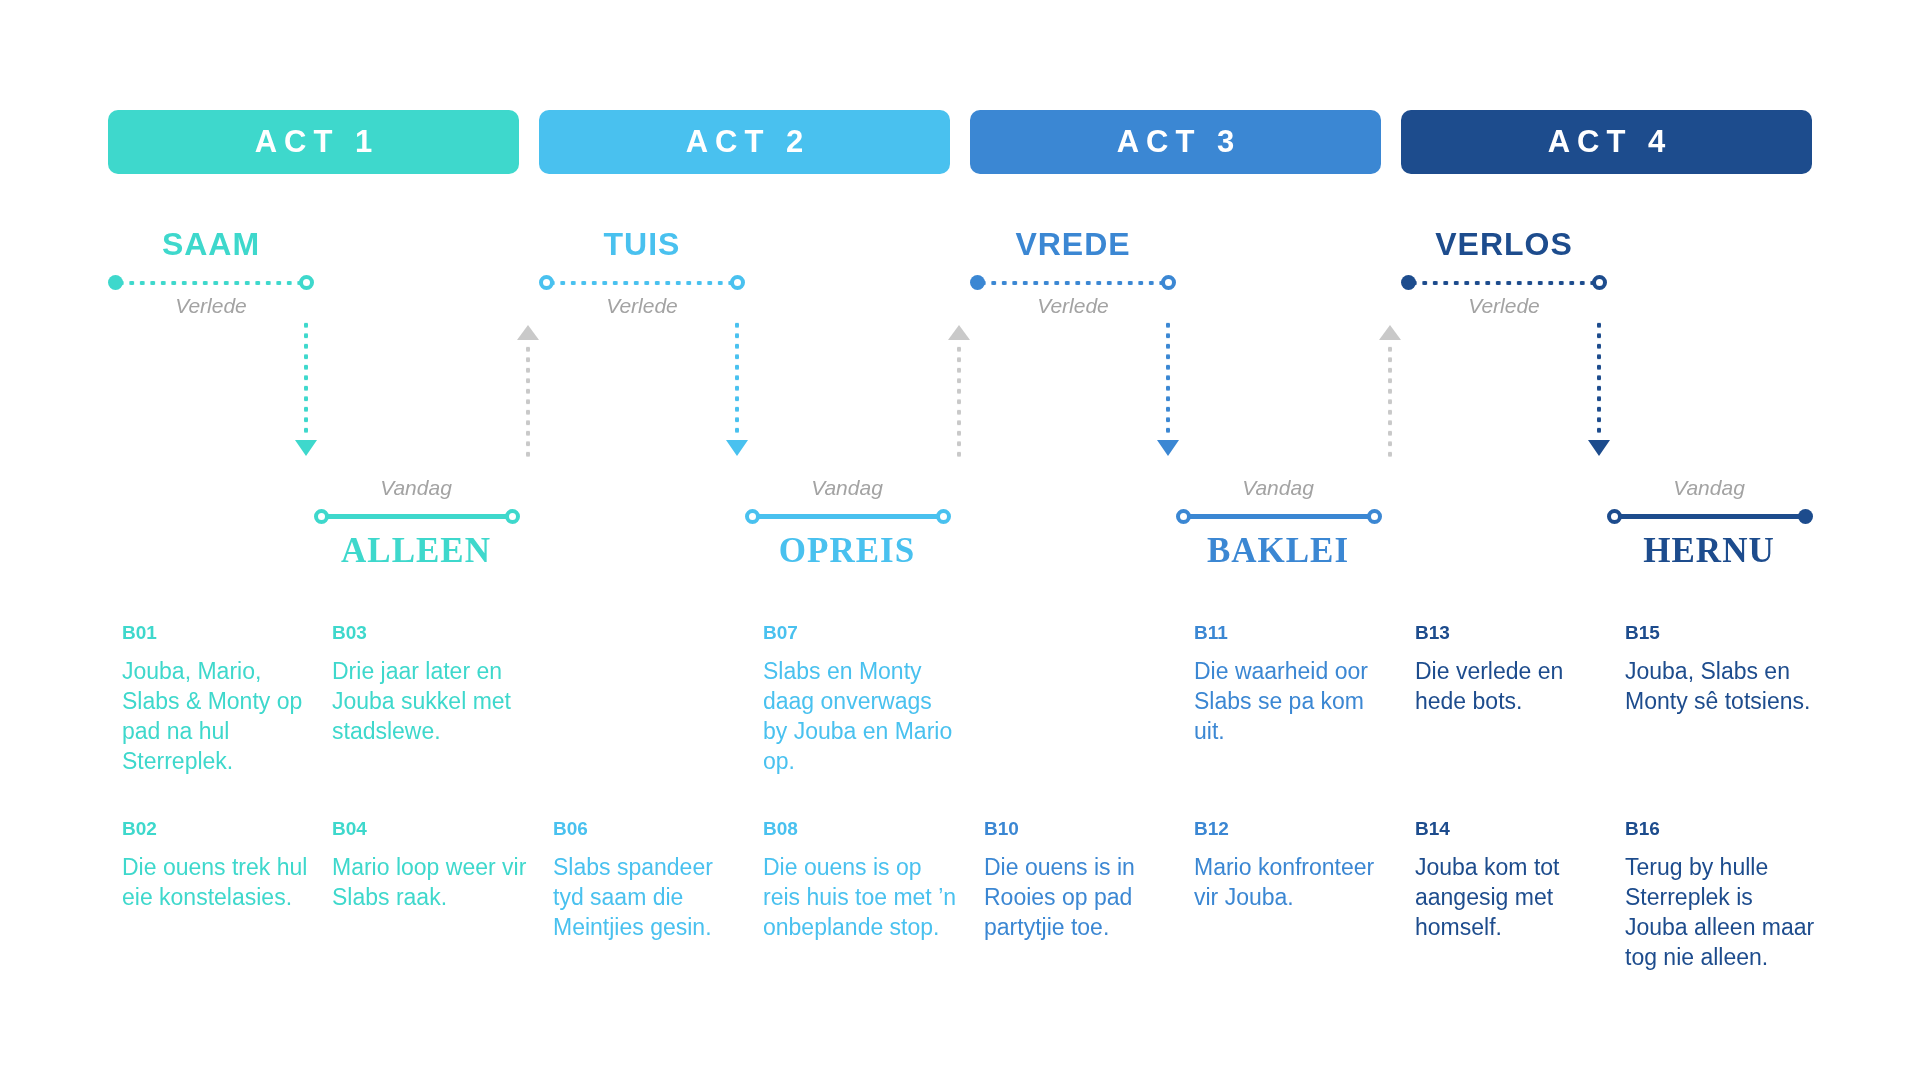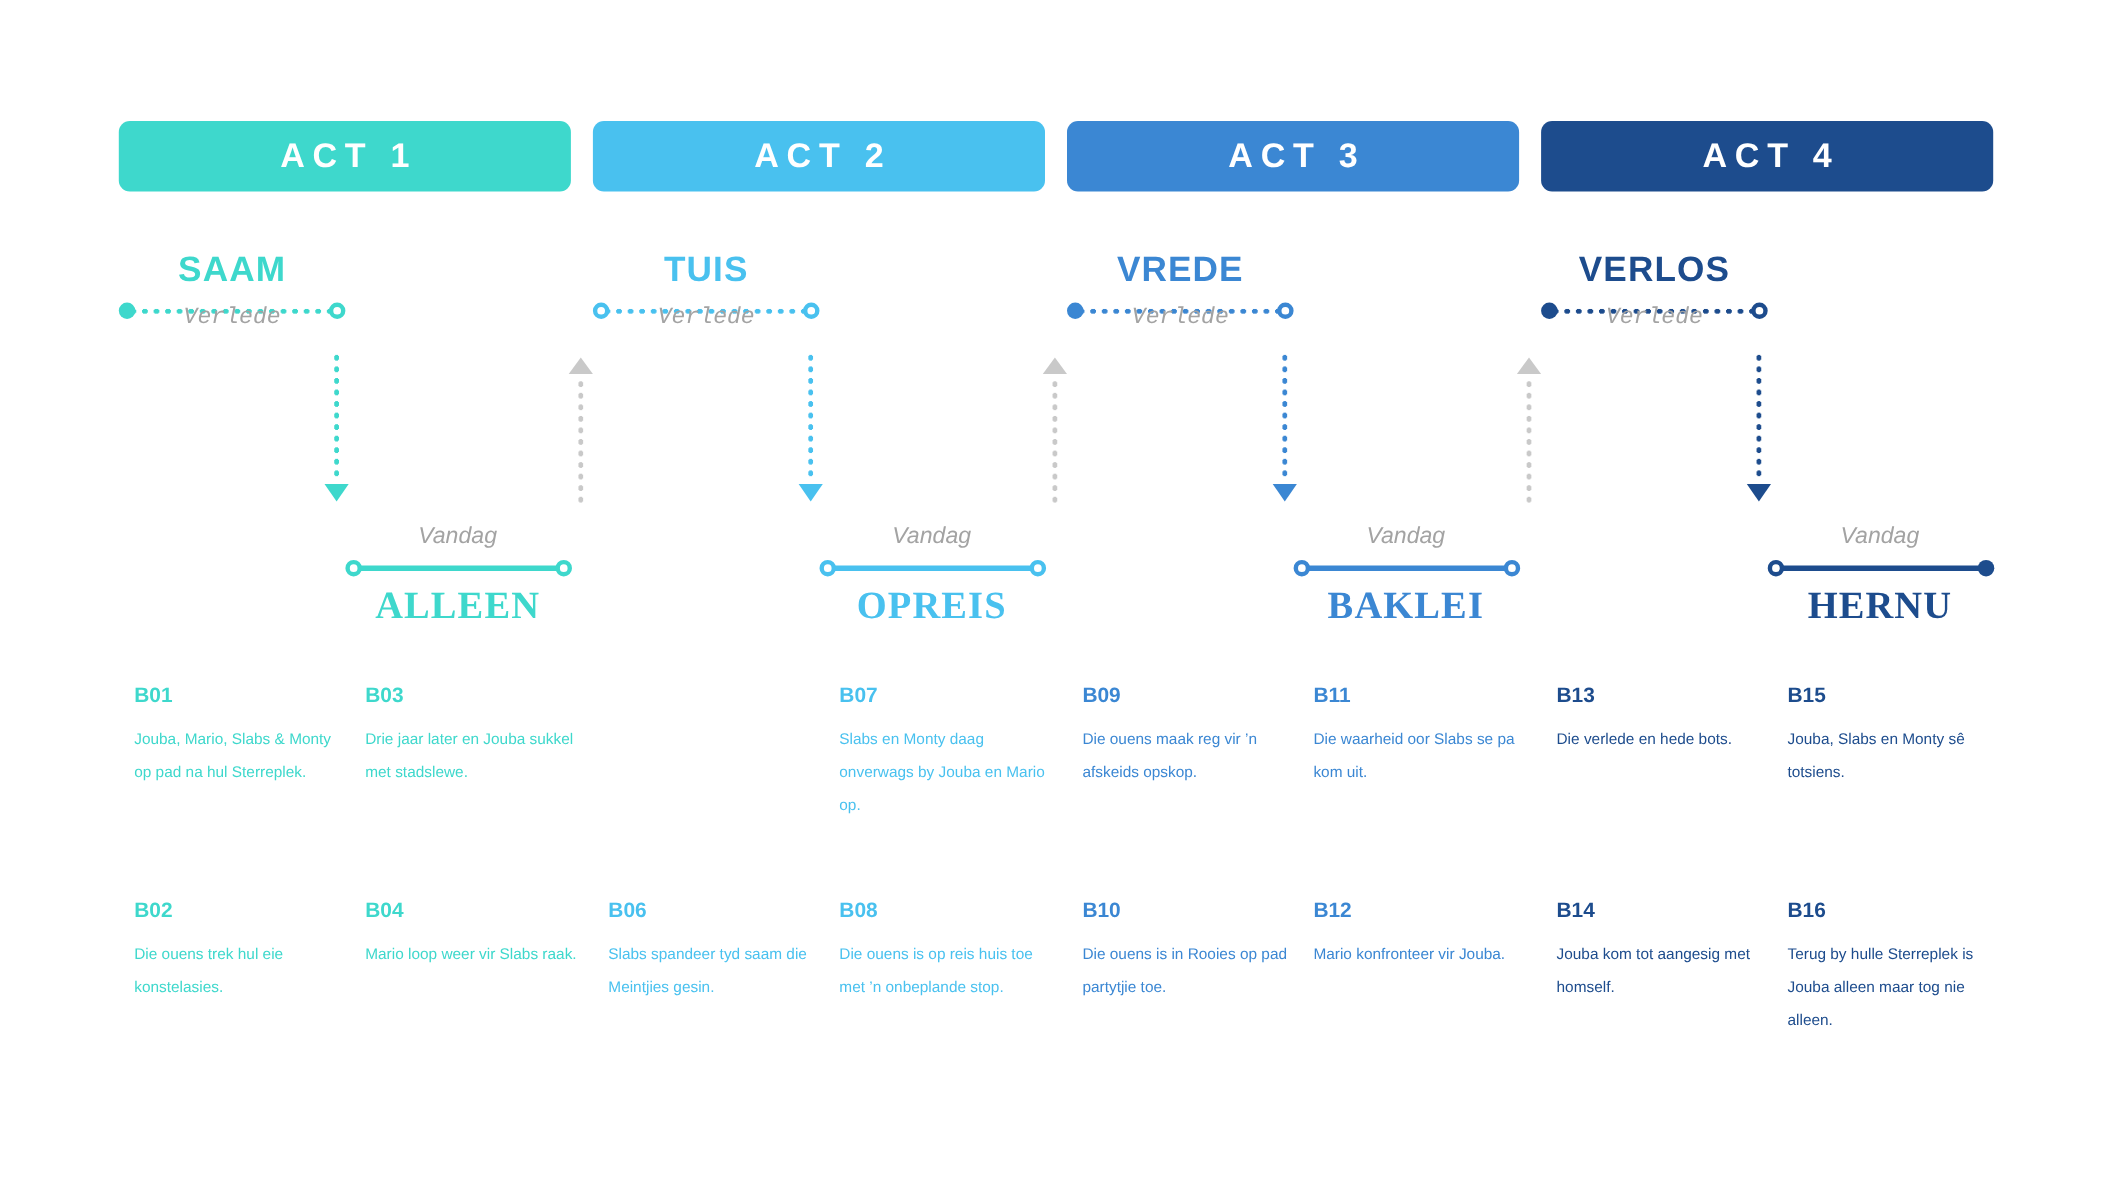--- a/index.html
+++ b/index.html
@@ -19,21 +19,21 @@
     font-size:31px;font-weight:bold;letter-spacing:7px;text-indent:7px;
   }
 
   .top-word{position:absolute;left:0;width:206px;top:116px;text-align:center;
     font-size:32px;font-weight:bold;color:var(--ac);letter-spacing:1px;}
   .bottom-word{position:absolute;left:205px;width:206px;top:421px;text-align:center;
     font-size:35px;font-weight:bold;color:var(--ac);letter-spacing:1px;font-family:Liberation Serif, serif;}
 
   .caption{position:absolute;width:206px;text-align:center;font-size:21px;
     font-style:italic;color:#a3a3a3;}
-  .caption.past{left:0;top:168px;font-family:Liberation Mono, monospace;}
+  .caption.past{left:0;top:184px;}
   .caption.today{left:205px;top:366px;}
 
   .dotline-h{position:absolute;left:8px;top:170px;width:191px;height:6px;
     background-image:radial-gradient(circle,var(--ac) 2.4px,transparent 2.5px);
     background-size:10.5px 6px;background-repeat:repeat-x;background-position:left center;}
   .vline{position:absolute;left:195px;top:210px;width:6px;height:116px;
     background-image:radial-gradient(circle,var(--ac) 2.4px,transparent 2.5px);
     background-size:6px 10.5px;background-repeat:repeat-y;background-position:center top;}
   .arrow-down{position:absolute;left:187px;top:330px;width:0;height:0;
     border-left:11px solid transparent;border-right:11px solid transparent;
@@ -52,21 +52,21 @@
   .connector{position:absolute;top:325px;width:24px;}
   .connector .arrow-up{width:0;height:0;margin:0 auto;
     border-left:11px solid transparent;border-right:11px solid transparent;
     border-bottom:15px solid #c9c9c9;}
   .connector .vdots{width:6px;height:116px;margin:4px auto 0;
     background-image:radial-gradient(circle,#c9c9c9 2.4px,transparent 2.5px);
     background-size:6px 10.5px;background-repeat:repeat-y;background-position:center top;}
 
   .beat{position:absolute;width:205px;color:var(--ac);}
   .beat .bid{font-size:19px;font-weight:bold;margin-bottom:12px;}
-  .beat .btxt{font-size:14px;line-height:30px;width:195px;}
+  .beat .btxt{font-size:23px;line-height:30px;width:195px;}
 </style>
 </head>
 <body>
 
 <div class="canvas">
 
   <div class="act-col c1" style="left:108px">
     <div class="pill">ACT 1</div>
     <div class="top-word">SAAM</div>
     <div class="dotline-h"></div>
@@ -148,24 +148,20 @@
     <div class="btxt">Jouba, Mario, Slabs &amp; Monty op pad na hul Sterreplek.</div>
   </div>
   <div class="beat c1" style="left:332px;top:622px">
     <div class="bid">B03</div>
     <div class="btxt">Drie jaar later en Jouba sukkel met stadslewe.</div>
   </div>
   <div class="beat c2" style="left:763px;top:622px">
     <div class="bid">B07</div>
     <div class="btxt">Slabs en Monty daag onverwags by Jouba en Mario op.</div>
   </div>
-  <div class="beat c3" style="left:984px;top:622px">
-    <div class="bid">B09</div>
-    <div class="btxt">Die ouens maak reg vir ’n afskeids opskop.</div>
-  </div>
   <div class="beat c3" style="left:1194px;top:622px">
     <div class="bid">B11</div>
     <div class="btxt">Die waarheid oor Slabs se pa kom uit.</div>
   </div>
   <div class="beat c4" style="left:1415px;top:622px">
     <div class="bid">B13</div>
     <div class="btxt">Die verlede en hede bots.</div>
   </div>
   <div class="beat c4" style="left:1625px;top:622px">
     <div class="bid">B15</div>

